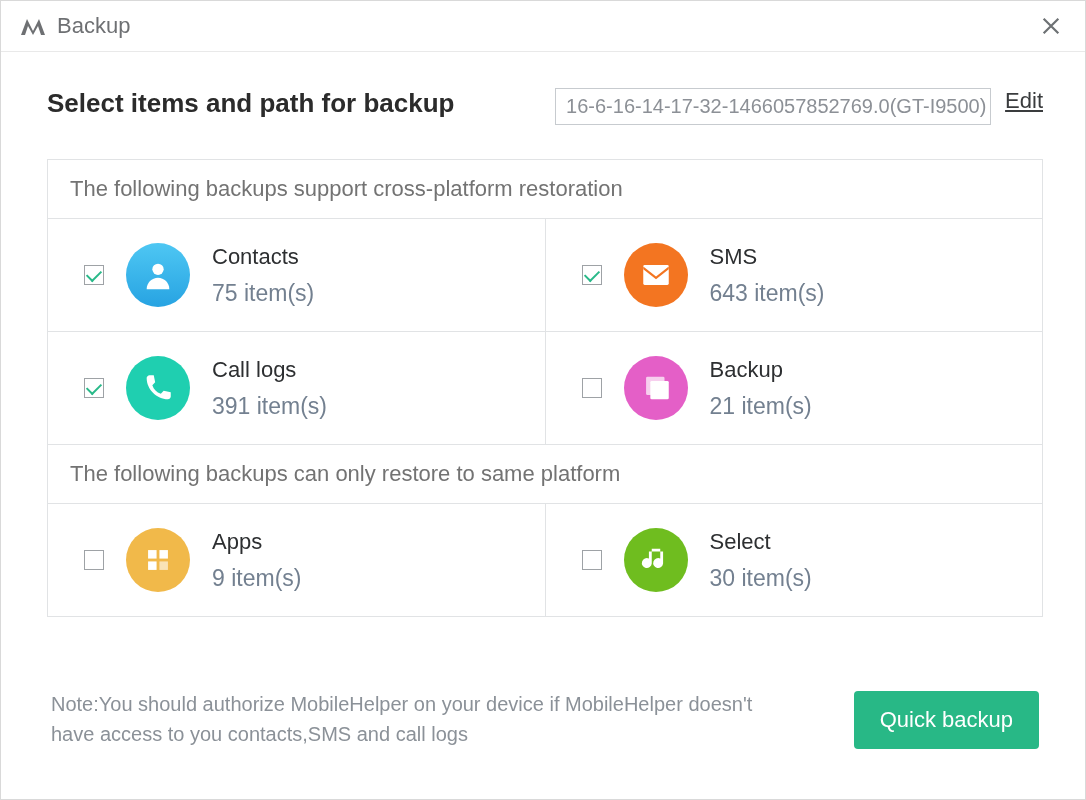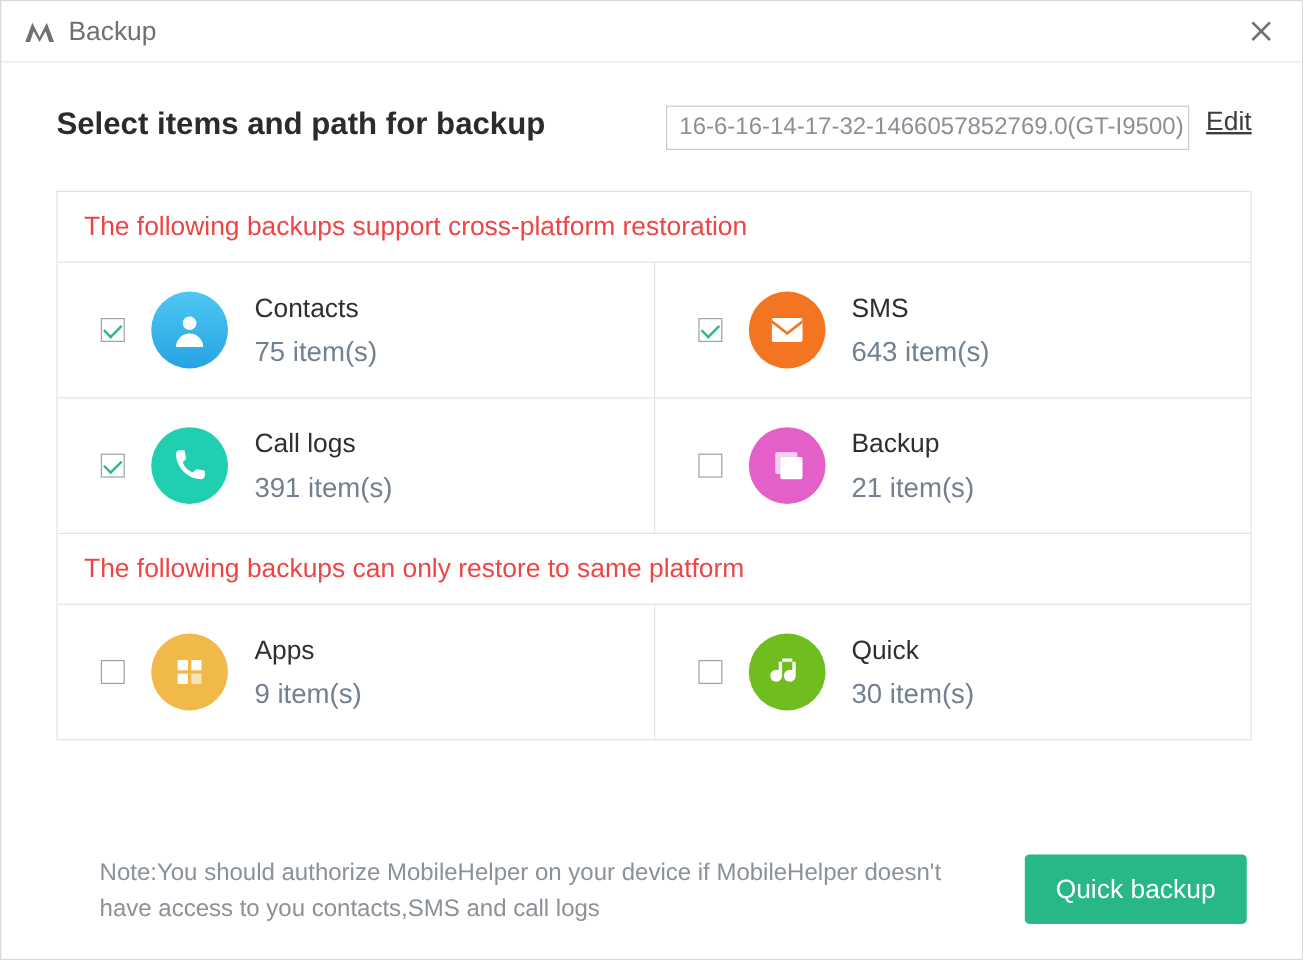--- a/index.html
+++ b/index.html
@@ -85,21 +85,21 @@
     text-decoration: underline;
     cursor:pointer;
   }
 
   .panel {
     border:1px solid #e1e3e5;
   }
   .section-head {
     padding: 16px 22px;
     font-size: 22px;
-    color:#ef4444;
+    color:#737373;
   }
   .grid-row {
     display:flex;
     border-top:1px solid #e1e3e5;
   }
   .cell {
     flex:1;
     display:flex;
     align-items:center;
     padding: 24px 18px 24px 36px;
@@ -152,23 +152,22 @@
     margin-bottom:10px;
   }
   .item-count {
     font-size:23px;
     color:#738090;
   }
 
   .footer {
     margin-top:auto;
     display:flex;
-    align-items:flex-start;
-    padding: 28px 4px 27px 4px;
-    margin-left: 32px;
+    align-items:flex-end;
+    padding: 28px 4px 50px 4px;
   }
   .note {
     font-size:20px;
     color:#8b9198;
     line-height:1.5;
     max-width: 720px;
   }
   .primary-btn {
     margin-left:auto;
     background:#28b886;
@@ -287,21 +286,21 @@
           </div>
         </div>
         <div class="cell">
           <span class="chk"></span>
           <span class="circle-icon ci-green">
             <svg viewBox="0 0 24 24">
                 <path fill="#fff" d="M9 4v10.5A3.5 3.5 0 1 1 7 11V6h10v8.5A3.5 3.5 0 1 1 15 11V4H9z"></path>
               </svg>
           </span>
           <div class="item-texts">
-            <span class="item-name">Quick</span>
+            <span class="item-name">Select</span>
             <span class="item-count">30 item(s)</span>
           </div>
         </div>
       </div>
 
     </div>
 
     <div class="footer">
       <div class="note">Note:You should authorize MobileHelper on your device if MobileHelper doesn't have access to you contacts,SMS and call logs</div>
       <button class="primary-btn">Quick backup</button>

